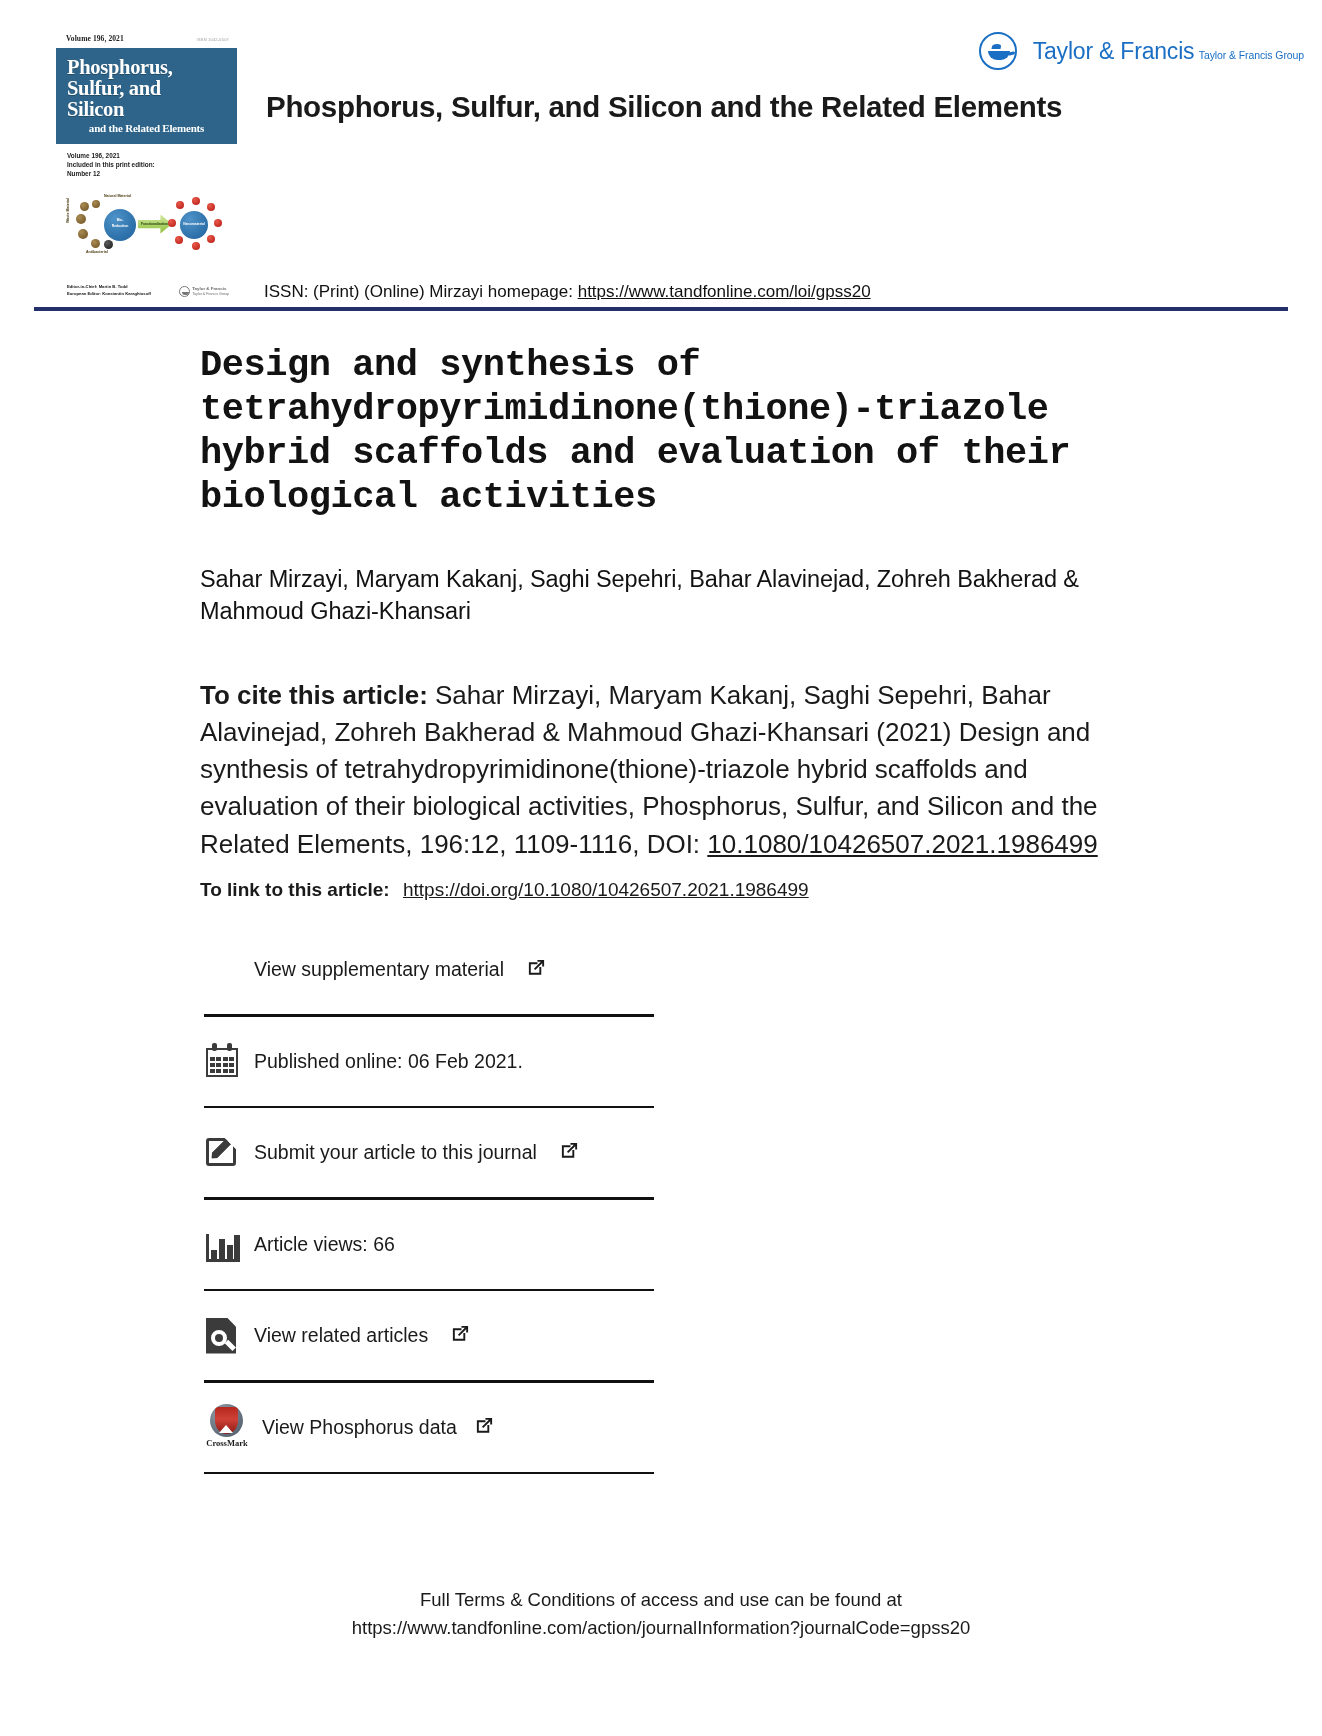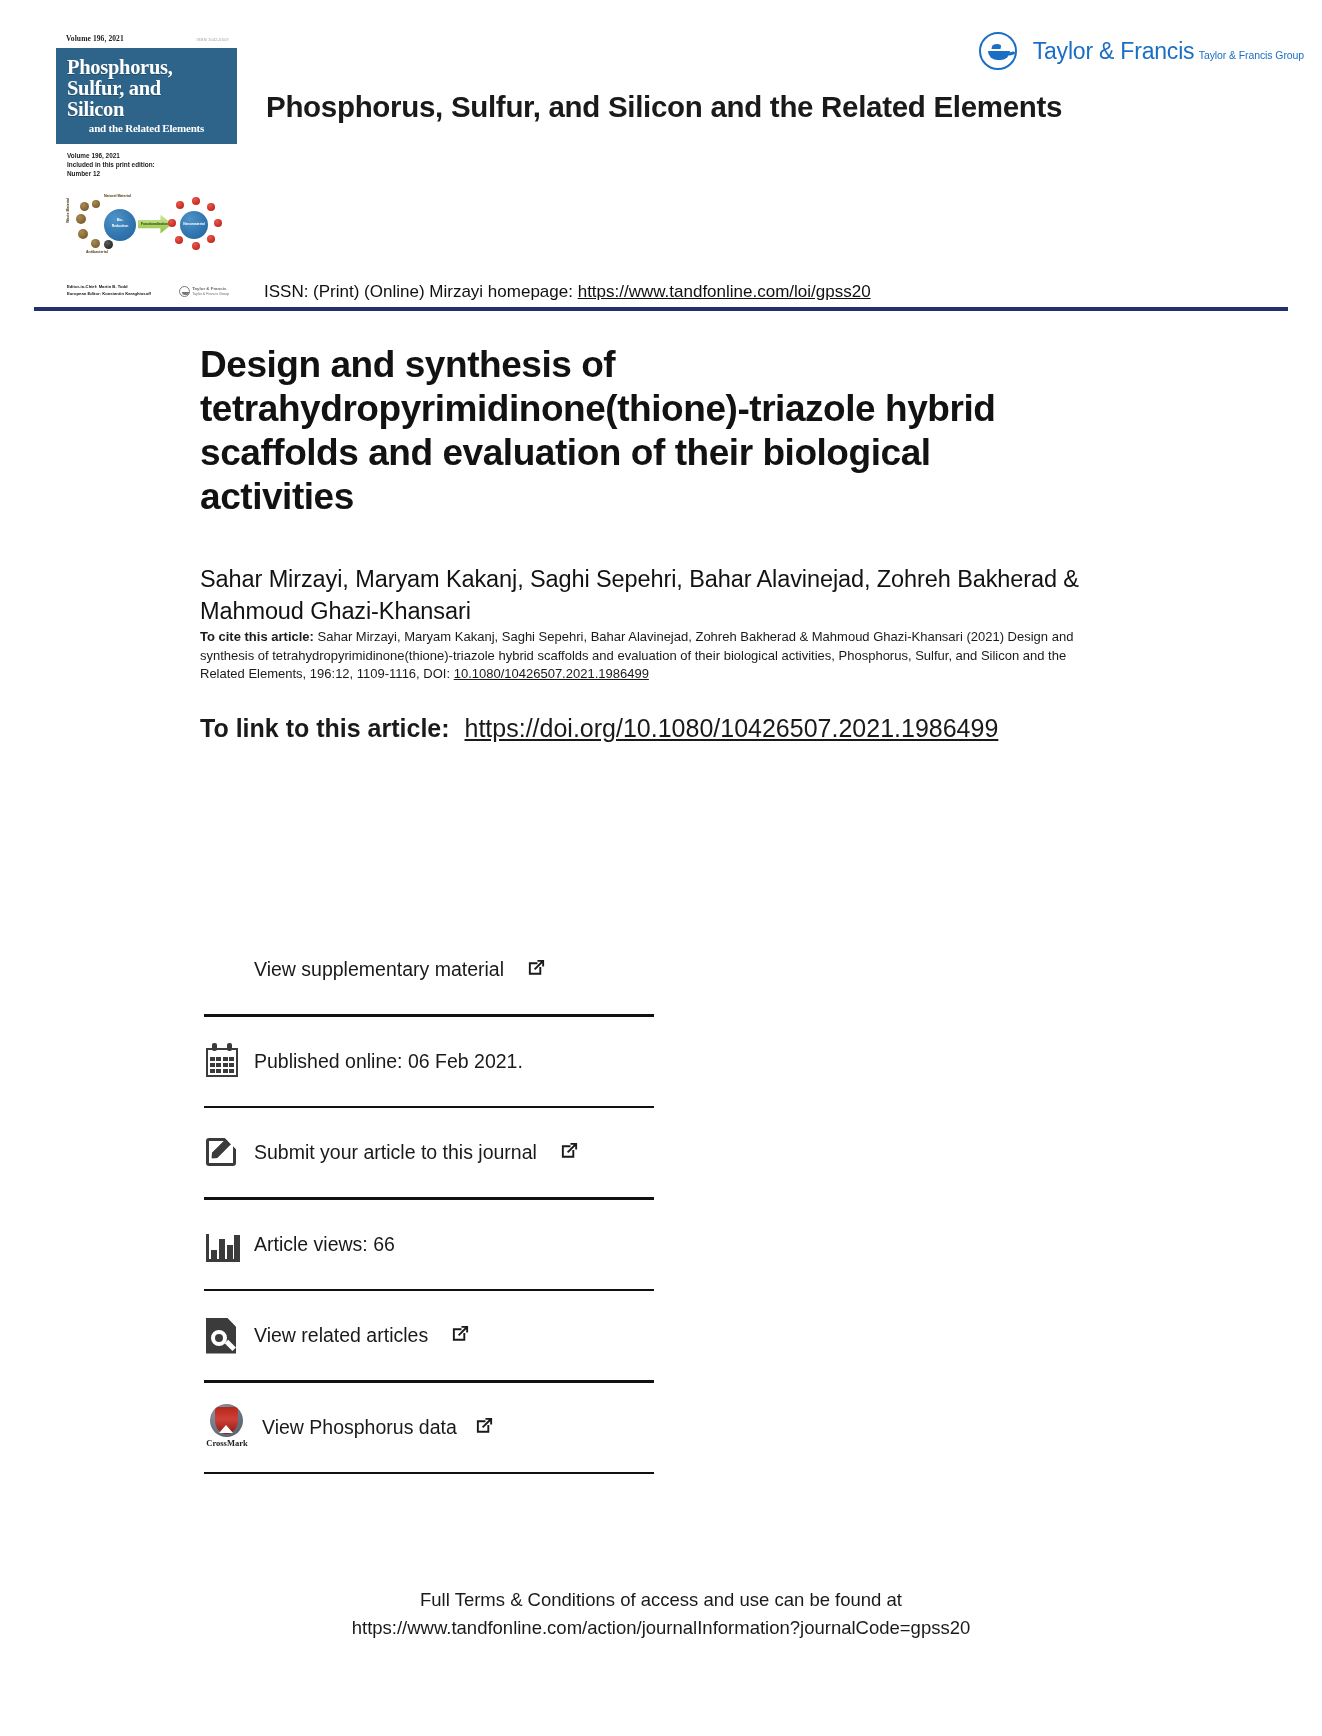--- a/index.html
+++ b/index.html
@@ -266,40 +266,42 @@
     top: 343px;
     width: 940px;
   }
   .art-title {
     font-size: 37px;
     font-weight: bold;
     line-height: 1.19;
     letter-spacing: -.45px;
     color: #121212;
     width: 880px;
+    font-family: Liberation Mono, monospace;
   }
   .art-authors {
     margin-top: 45px;
     font-size: 23.5px;
     line-height: 1.36;
     letter-spacing: -.1px;
     color: #121212;
     width: 880px;
   }
   .art-cite {
-    font-size: 13px;
+    margin-top: 49px;
+    font-size: 26px;
     line-height: 1.43;
     color: #1a1a1a;
     width: 898px;
   }
   .art-cite b { font-weight: bold; }
   .art-cite .u { text-decoration: underline; }
   .art-link {
-    margin-top: 30px;
-    font-size: 25px;
+    margin-top: 16px;
+    font-size: 19px;
     color: #1a1a1a;
   }
   .art-link b { font-weight: bold; }
   .art-link a {
     color: #1a1a1a;
     text-decoration: underline;
     margin-left: 8px;
   }
 
   

